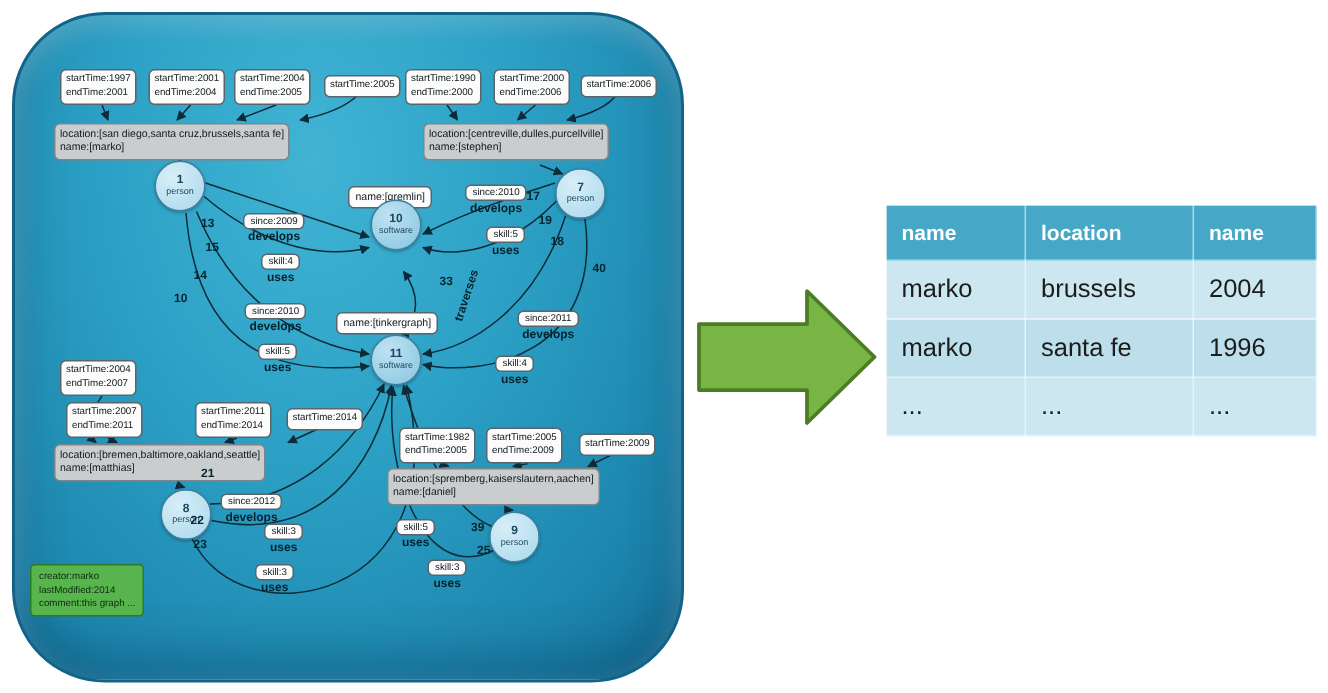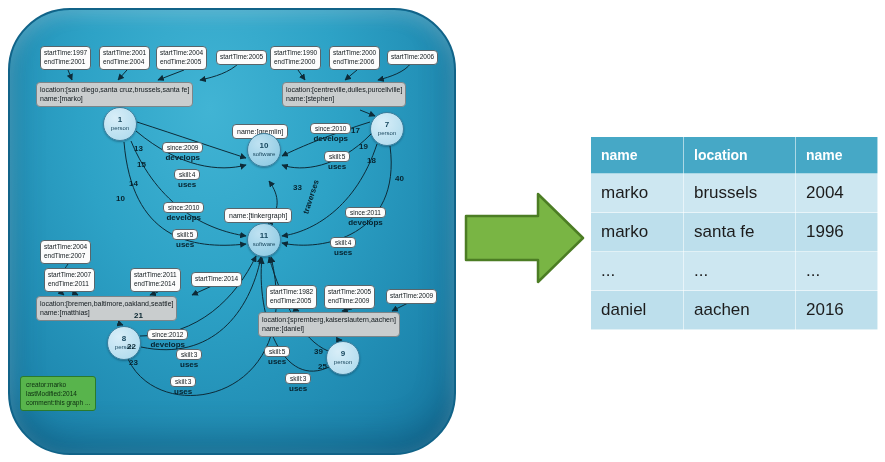--- a/index.html
+++ b/index.html
@@ -304,21 +304,16 @@
       <tr class="even">
         <td>marko</td>
         <td>santa fe</td>
         <td>1996</td>
       </tr>
       <tr class="odd">
         <td>...</td>
         <td>...</td>
         <td>...</td>
       </tr>
-      <tr class="even">
-        <td>daniel</td>
-        <td>aachen</td>
-        <td>2016</td>
-      </tr>
     </tbody>
   </table>
 
 </div>
 
 </body></html>

